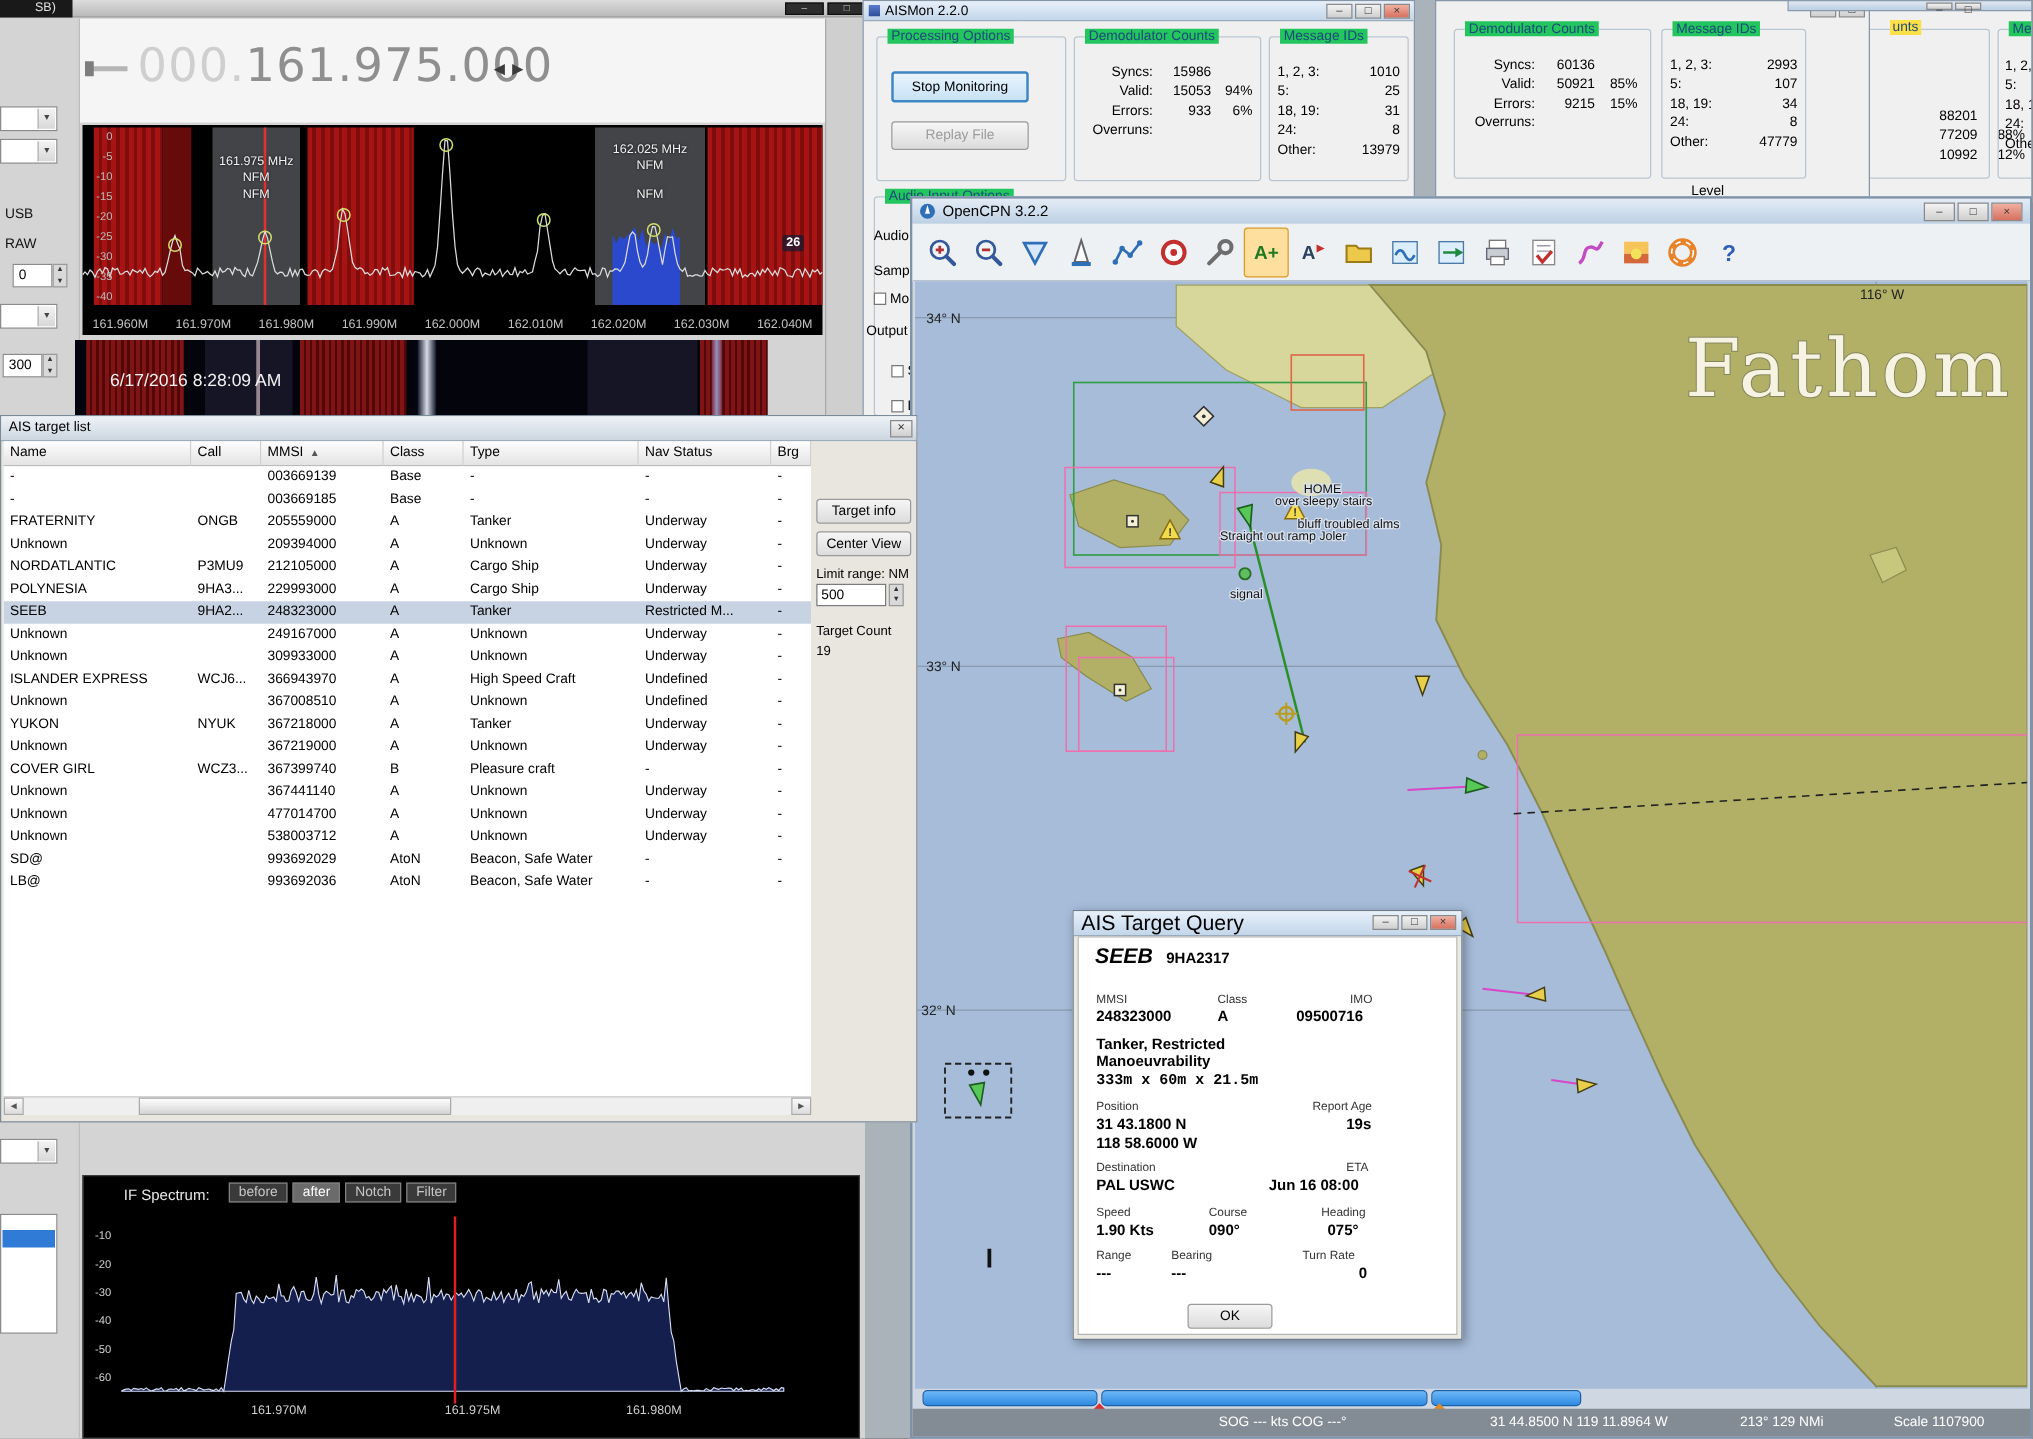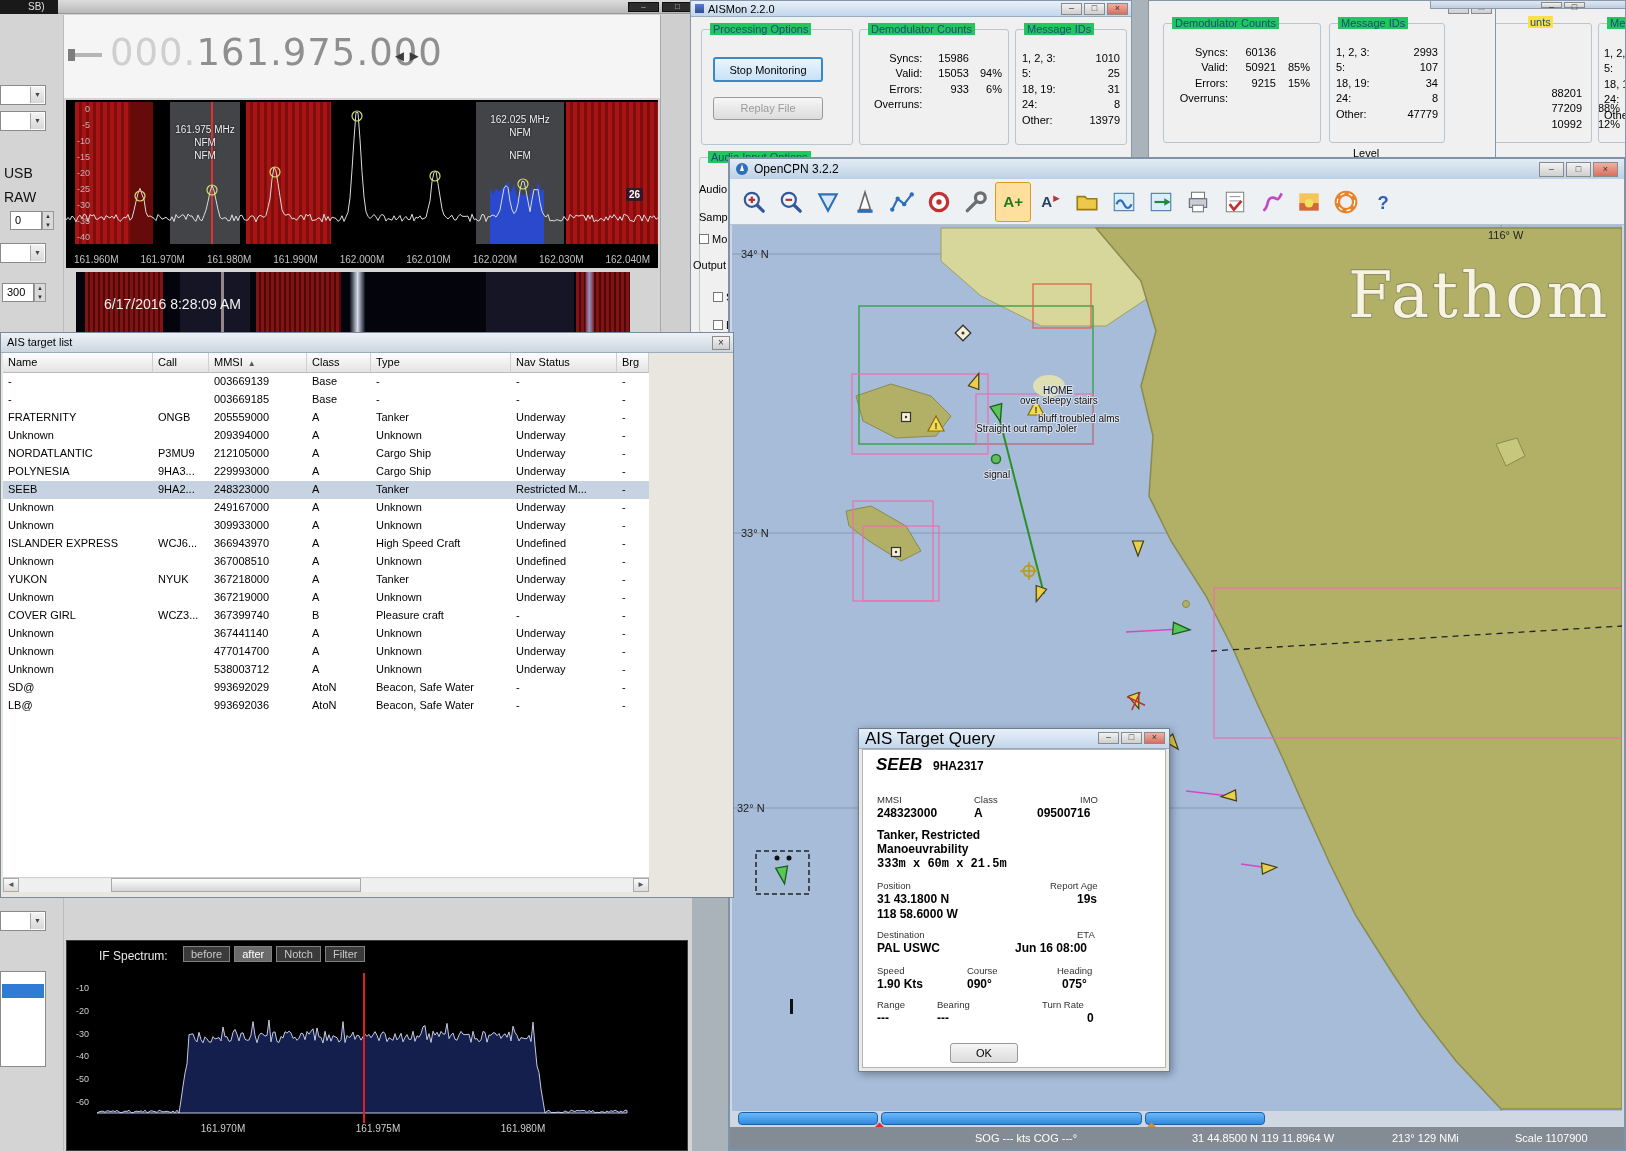--- a/index.html
+++ b/index.html
@@ -18,41 +18,41 @@
   .tune-slider{position:absolute;left:4px;top:38px;width:34px;height:4px;background:#b5b5b5;}
   .tune-knob{position:absolute;left:0;top:-4px;width:7px;height:12px;background:#7d7d7d;}
   .freq-display{position:absolute;left:46px;top:16px;font-family:"DejaVu Sans",sans-serif;font-size:37px;color:#8f8f8f;letter-spacing:1px;white-space:nowrap;}
   .freq-prefix{color:#cfcfcf;}
   .freq-arrows{position:absolute;left:328px;top:32px;font-size:15px;color:#3c3c3c;}
   .freq-arrows::before{content:"◄►";}
   .sdr-side{position:absolute;left:0;top:15px;width:64px;height:1136px;background:#d4d4d4;border-right:1px solid #bdbdbd;}
   .combo{position:absolute;left:0;width:46px;height:20px;background:#fff;border:1px solid #8a8a8a;}
   .combo-arrow{position:absolute;right:1px;top:1px;bottom:1px;width:14px;background:linear-gradient(#f2f2f2,#d8d8d8);border-left:1px solid #aaa;}
   .combo-arrow::before{content:"▼";position:absolute;left:3px;top:4px;font-size:7px;color:#444;}
-  .side-label{position:absolute;left:4px;font-size:14px;color:#111;}
+  .side-label{position:absolute;left:4px;font-size:11px;color:#111;}
   .spin{position:absolute;height:19px;background:#fff;border:1px solid #8a8a8a;font-size:11px;padding:2px 0 0 4px;}
   .spin-btns{position:absolute;right:-13px;top:-1px;width:12px;height:19px;background:#d9d9d9;border:1px solid #999;}
   .spin-btns::before{content:"▲";position:absolute;top:1px;left:2px;font-size:6px;color:#333;}
   .spin-btns::after{content:"▼";position:absolute;bottom:1px;left:2px;font-size:6px;color:#333;}
   .side-list{position:absolute;left:0;width:46px;background:#fff;border:1px solid #8a8a8a;}
   .side-sel{position:absolute;left:1px;right:1px;top:12px;height:14px;background:#2f7bd6;}
 
   .spectrum{position:absolute;left:66px;top:100px;width:592px;height:168px;background:#000;}
   .spec-band{position:absolute;top:2px;height:142px;}
   .b-red{background:repeating-linear-gradient(90deg,#a81414 0 4px,#7e0d0d 4px 7px);}
   .b-dred{background:#660a0a;}
   .b-vfo{background:rgba(175,180,190,0.38);}
   .vfo-line{position:absolute;top:2px;height:142px;width:2px;background:#e03030;}
   .vfo-text{position:absolute;width:110px;text-align:center;color:#f2f2f2;font-size:10px;text-shadow:0 0 2px #000;}
   .spec-svg{position:absolute;left:0;top:0;}
   .spec-db{position:absolute;left:6px;top:4px;height:138px;width:18px;display:flex;flex-direction:column;justify-content:space-between;color:#b9b9b9;font-size:9px;text-align:right;}
   .spec-freq{position:absolute;left:0;bottom:3px;width:100%;display:flex;justify-content:space-between;padding:0 8px;color:#c2c2c2;font-size:10px;}
   .spec-badge{position:absolute;left:560px;top:88px;background:rgba(25,25,50,.75);color:#fff;font-size:10px;font-weight:bold;padding:1px 3px;border-radius:2px;}
 
-  .waterfall{position:absolute;left:76px;top:272px;width:554px;height:64px;background:#04040c;overflow:hidden;}
+  .waterfall{position:absolute;left:60px;top:272px;width:554px;height:64px;background:#04040c;overflow:hidden;}
   .wf-band{position:absolute;top:0;height:100%;}
   .wf-red{background:repeating-linear-gradient(90deg,rgba(150,22,22,.85) 0 3px,rgba(95,8,8,.85) 3px 5px);}
   .wf-dim{background:rgba(70,70,110,.25);}
   .wf-streak{position:absolute;top:0;height:100%;}
   .wf-time{position:absolute;left:28px;top:24px;color:#f2f2f2;font-size:14px;}
   .sdr-rightstrip{position:absolute;left:660px;top:15px;width:32px;height:330px;background:#cfcfcf;border-left:1px solid #a8a8a8;}
 
   
   .if-panel{position:absolute;left:66px;top:940px;width:622px;height:211px;background:#000;border:1px solid #3c3c3c;}
   .if-title{position:absolute;left:32px;top:8px;color:#e8e8e8;font-size:12px;}
@@ -423,21 +423,21 @@
             <span class="s-lbl">Other:</span>
             <span class="s-val">47779</span>
           </div>
         </div>
     </div>
     <div style="position:absolute;left:204px;top:146px;font-size:11px;">Level</div>
   </div>
 
   <div class="win aismon-win" id="aismon3" style="left:1496px;top:0;width:130px;height:162px;border-left:none;">
     <div class="groupbox" style="left:-70px;top:22px;width:166px;height:120px;"></div>
-    <span style="position:absolute;left:32px;top:15px;background:#fde047;padding:0 2px;color:#1c4a7a;">unts</span>
+    <span style="position:absolute;left:16px;top:15px;background:#fde047;padding:0 2px;color:#1c4a7a;">unts</span>
     <div id="a3-values" style="position:absolute;left:0;top:52px;width:126px;margin-top:32px;">
         <div class="stat-row">
           <span class="s-val a3-val">88201</span>
           <span class="s-pct a3-pct"></span>
         </div>
         <div class="stat-row">
           <span class="s-val a3-val">77209</span>
           <span class="s-pct a3-pct">88%</span>
         </div>
         <div class="stat-row">
@@ -906,20 +906,29 @@
         <div class="tl-row">
           <div class="tl-cell" style="width: 150px;">LB@</div>
           <div class="tl-cell" style="width: 56px;"></div>
           <div class="tl-cell" style="width: 98px;">993692036</div>
           <div class="tl-cell" style="width: 64px;">AtoN</div>
           <div class="tl-cell" style="width: 140px;">Beacon, Safe Water</div>
           <div class="tl-cell" style="width: 106px;">-</div>
           <div class="tl-cell" style="width: 32px;">-</div>
         </div>
       </div>
+    <div class="tl-panel">
+      <div class="btn tl-btn" style="top:46px;">Target info</div>
+      <div class="btn tl-btn" style="top:72px;">Center View</div>
+      <div class="tl-label" style="top:100px;"><span>Limit range:</span> <span>NM</span></div>
+      <input class="tl-input" value="500" style="">
+      <div class="tl-spin"></div>
+      <div class="tl-label" style="top:146px;">Target Count</div>
+      <div class="tl-label" style="top:162px;">19</div>
+    </div>
     <div class="tl-scroll">
       <div class="scroll-btn left"></div>
       <div class="scroll-thumb"></div>
       <div class="scroll-btn right"></div>
     </div>
   </div>
 
   <div class="win query-win">
     <div class="q-titlebar">
       <span>AIS Target Query</span>

